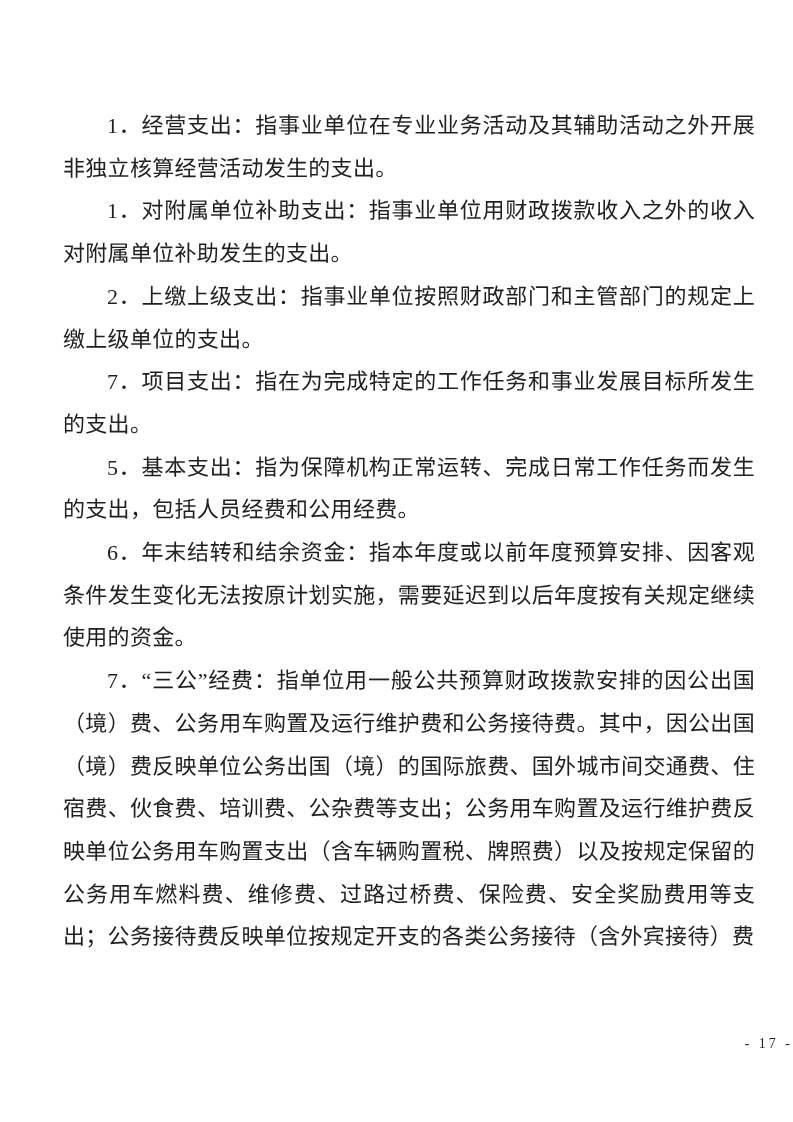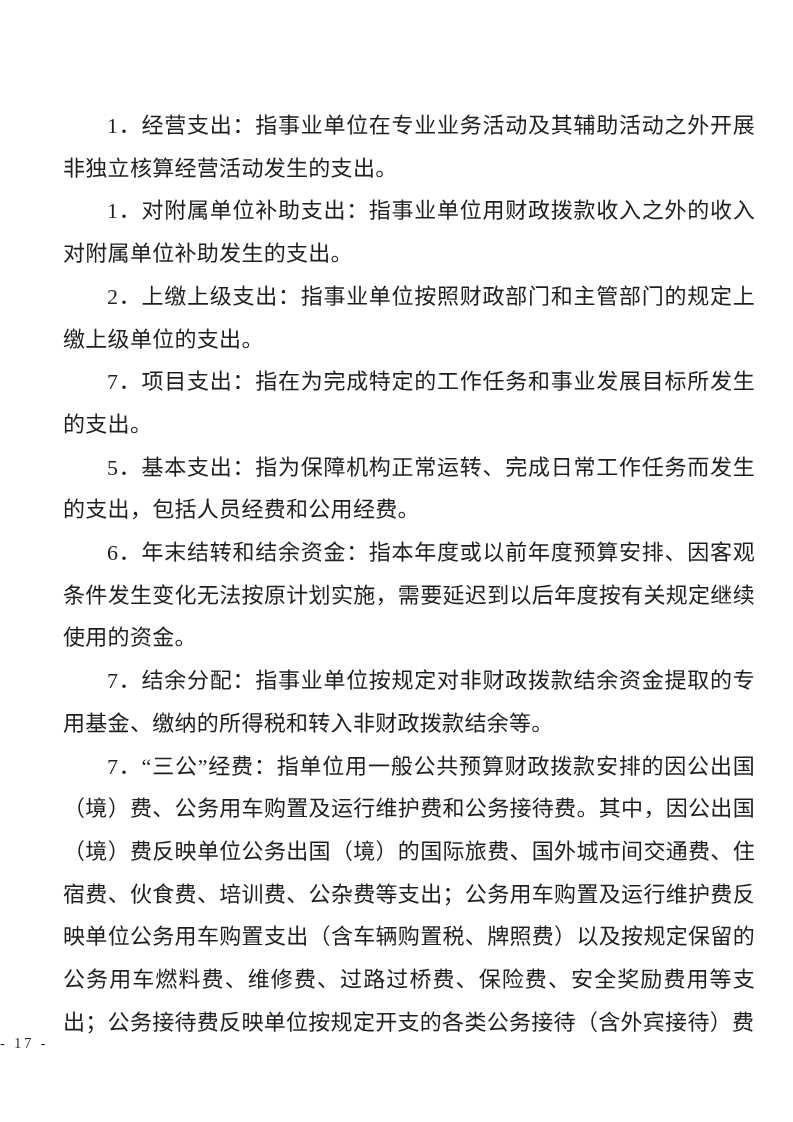--- a/index.html
+++ b/index.html
@@ -32,38 +32,37 @@
     text-align: justify;
     text-justify: inter-ideograph;
     text-indent: 2em;
     word-break: break-all;
   }
   .footer {
     position: absolute;
     left: 0;
     right: 0;
     top: 1034px;
-    text-align: left;
+    text-align: right;
   }
   .page-num {
     font-size: 14px;
     letter-spacing: 3px;
     color: #1f1f1f;
   }
 </style>
 </head>
 <body>
 
 <div class="page">
   <div class="content">
     <p class="para">1．经营支出：指事业单位在专业业务活动及其辅助活动之外开展非独立核算经营活动发生的支出。</p>
     <p class="para">1．对附属单位补助支出：指事业单位用财政拨款收入之外的收入对附属单位补助发生的支出。</p>
     <p class="para">2．上缴上级支出：指事业单位按照财政部门和主管部门的规定上缴上级单位的支出。</p>
     <p class="para">7．项目支出：指在为完成特定的工作任务和事业发展目标所发生的支出。</p>
     <p class="para">5．基本支出：指为保障机构正常运转、完成日常工作任务而发生的支出，包括人员经费和公用经费。</p>
     <p class="para">6．年末结转和结余资金：指本年度或以前年度预算安排、因客观条件发生变化无法按原计划实施，需要延迟到以后年度按有关规定继续使用的资金。</p>
-    <p class="para">7．结余分配：指事业单位按规定对非财政拨款结余资金提取的专用基金、缴纳的所得税和转入非财政拨款结余等。</p>
     <p class="para">7．“三公”经费：指单位用一般公共预算财政拨款安排的因公出国（境）费、公务用车购置及运行维护费和公务接待费。其中，因公出国（境）费反映单位公务出国（境）的国际旅费、国外城市间交通费、住宿费、伙食费、培训费、公杂费等支出；公务用车购置及运行维护费反映单位公务用车购置支出（含车辆购置税、牌照费）以及按规定保留的公务用车燃料费、维修费、过路过桥费、保险费、安全奖励费用等支出；公务接待费反映单位按规定开支的各类公务接待（含外宾接待）费</p>
   </div>
   <div class="footer">
     <span class="page-num">- 17 -</span>
   </div>
 </div>
 
 </body></html>

